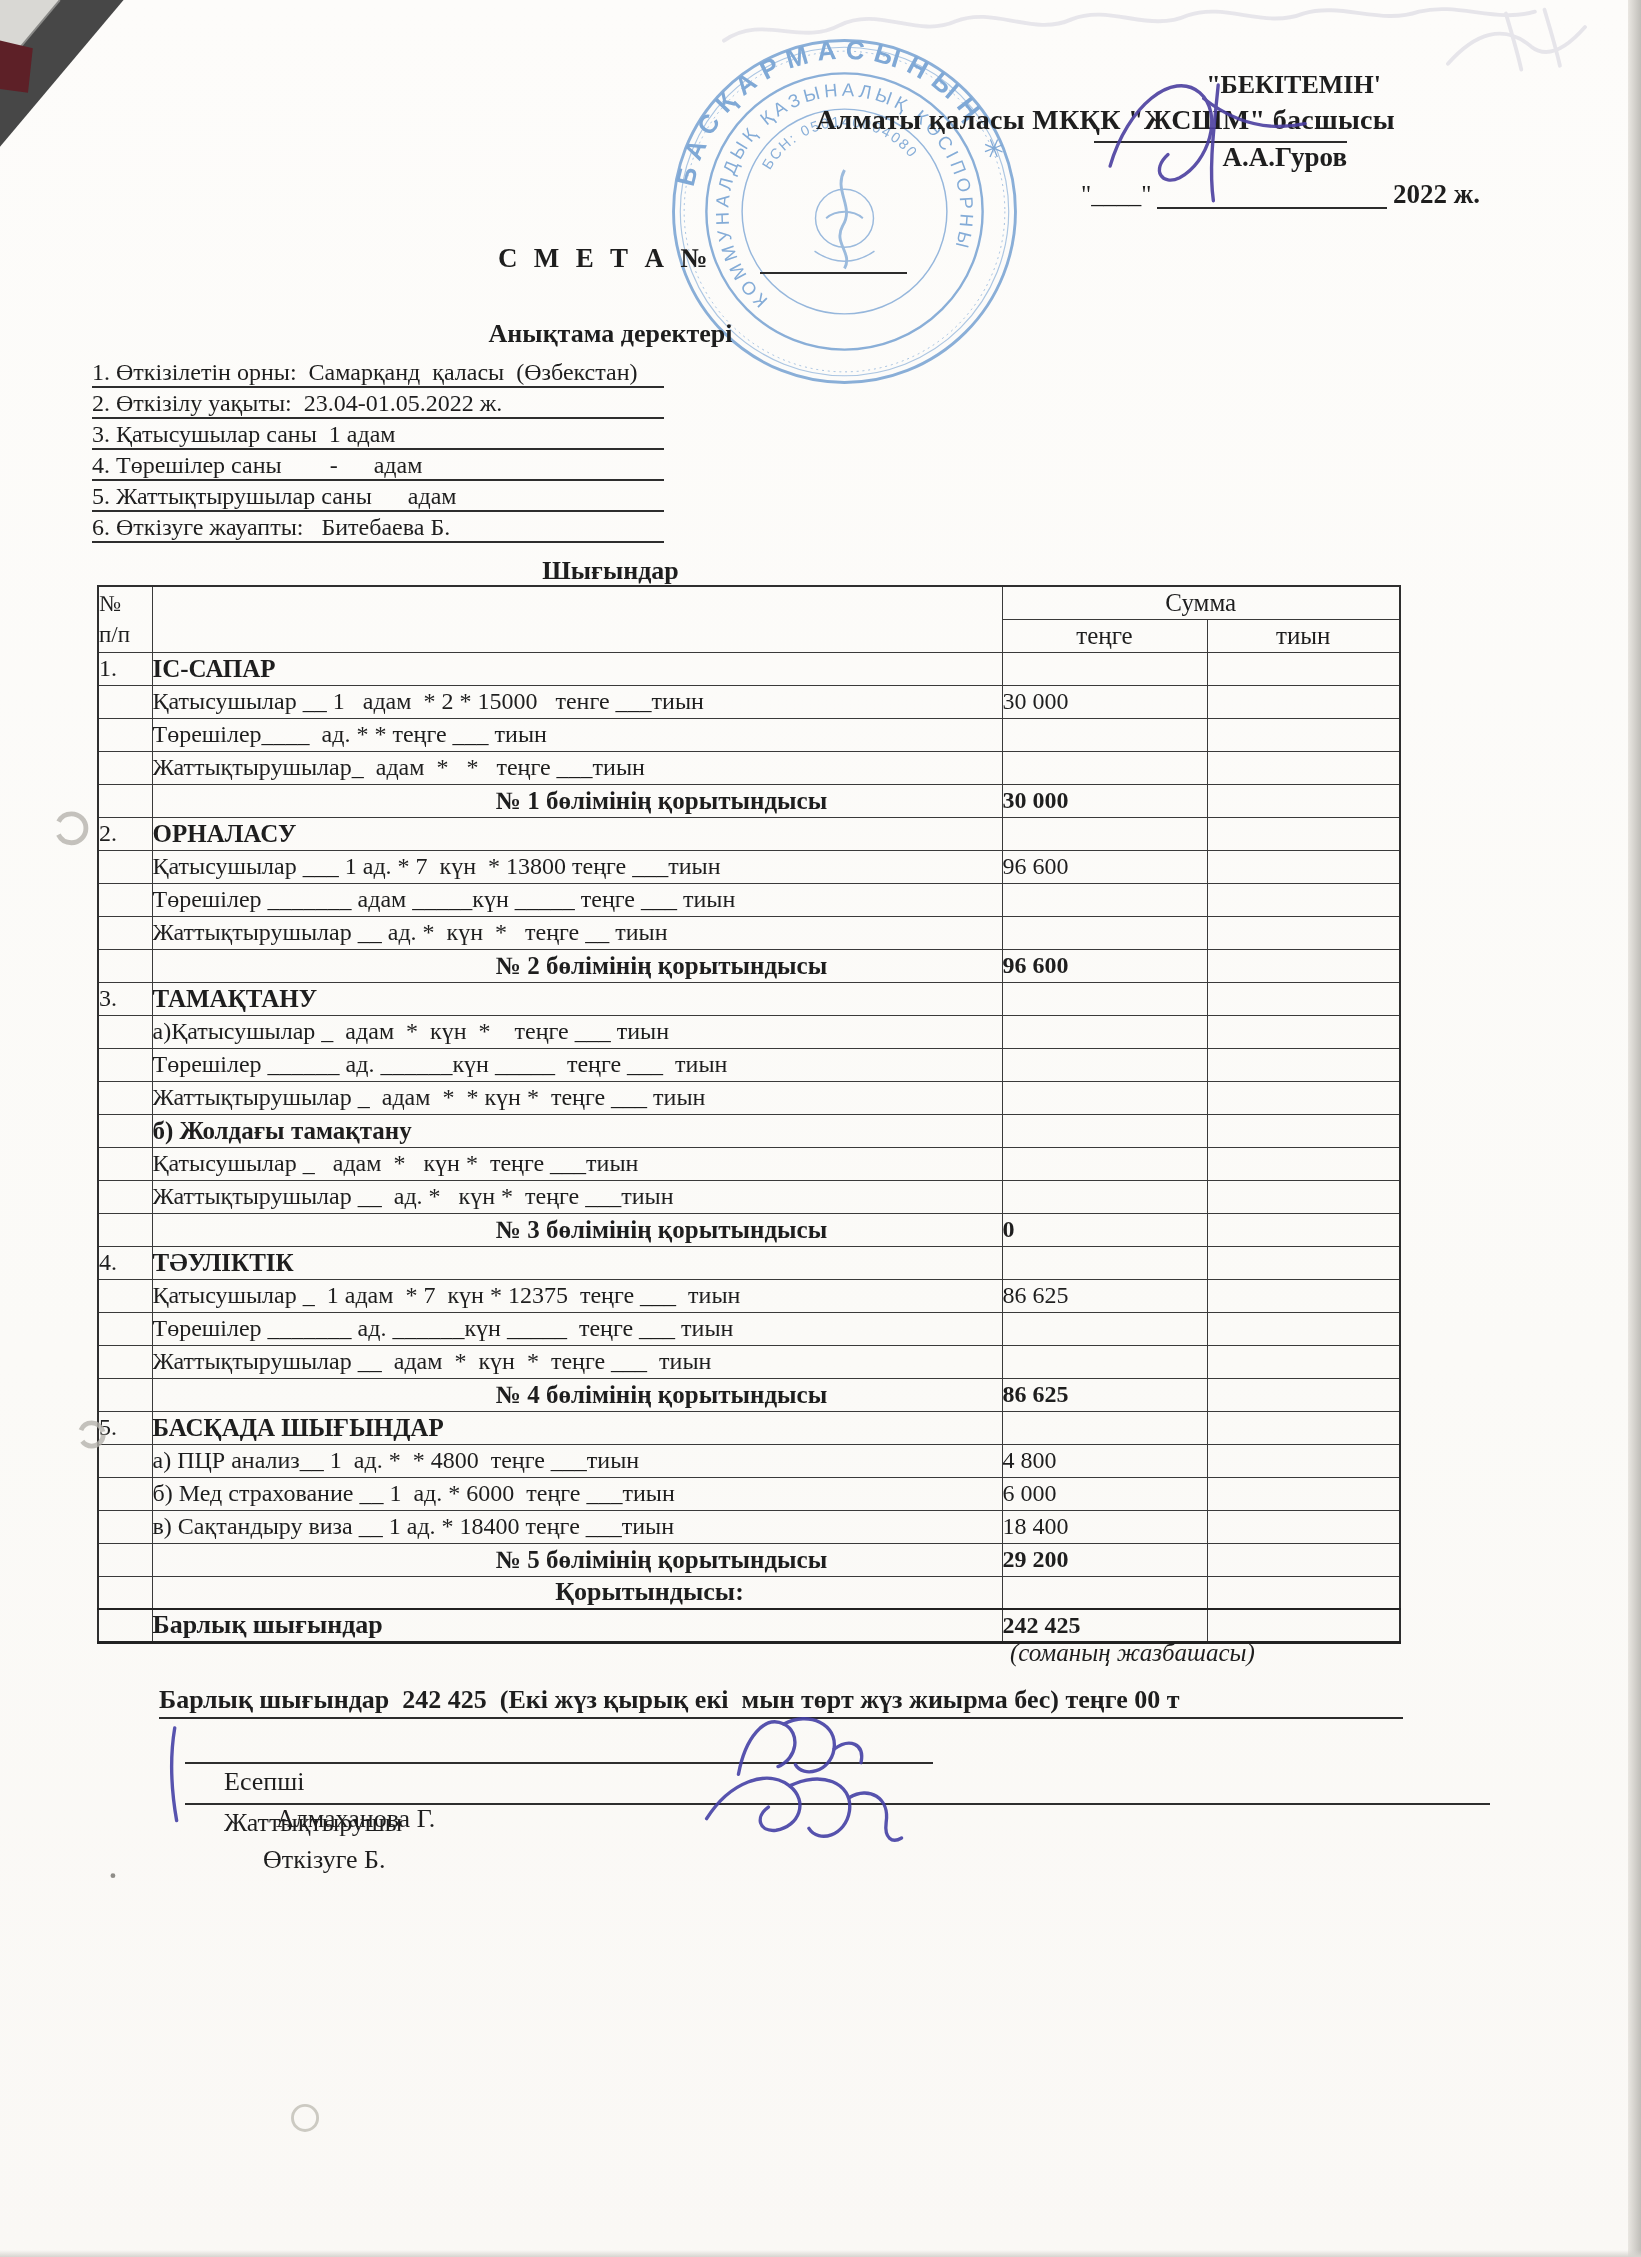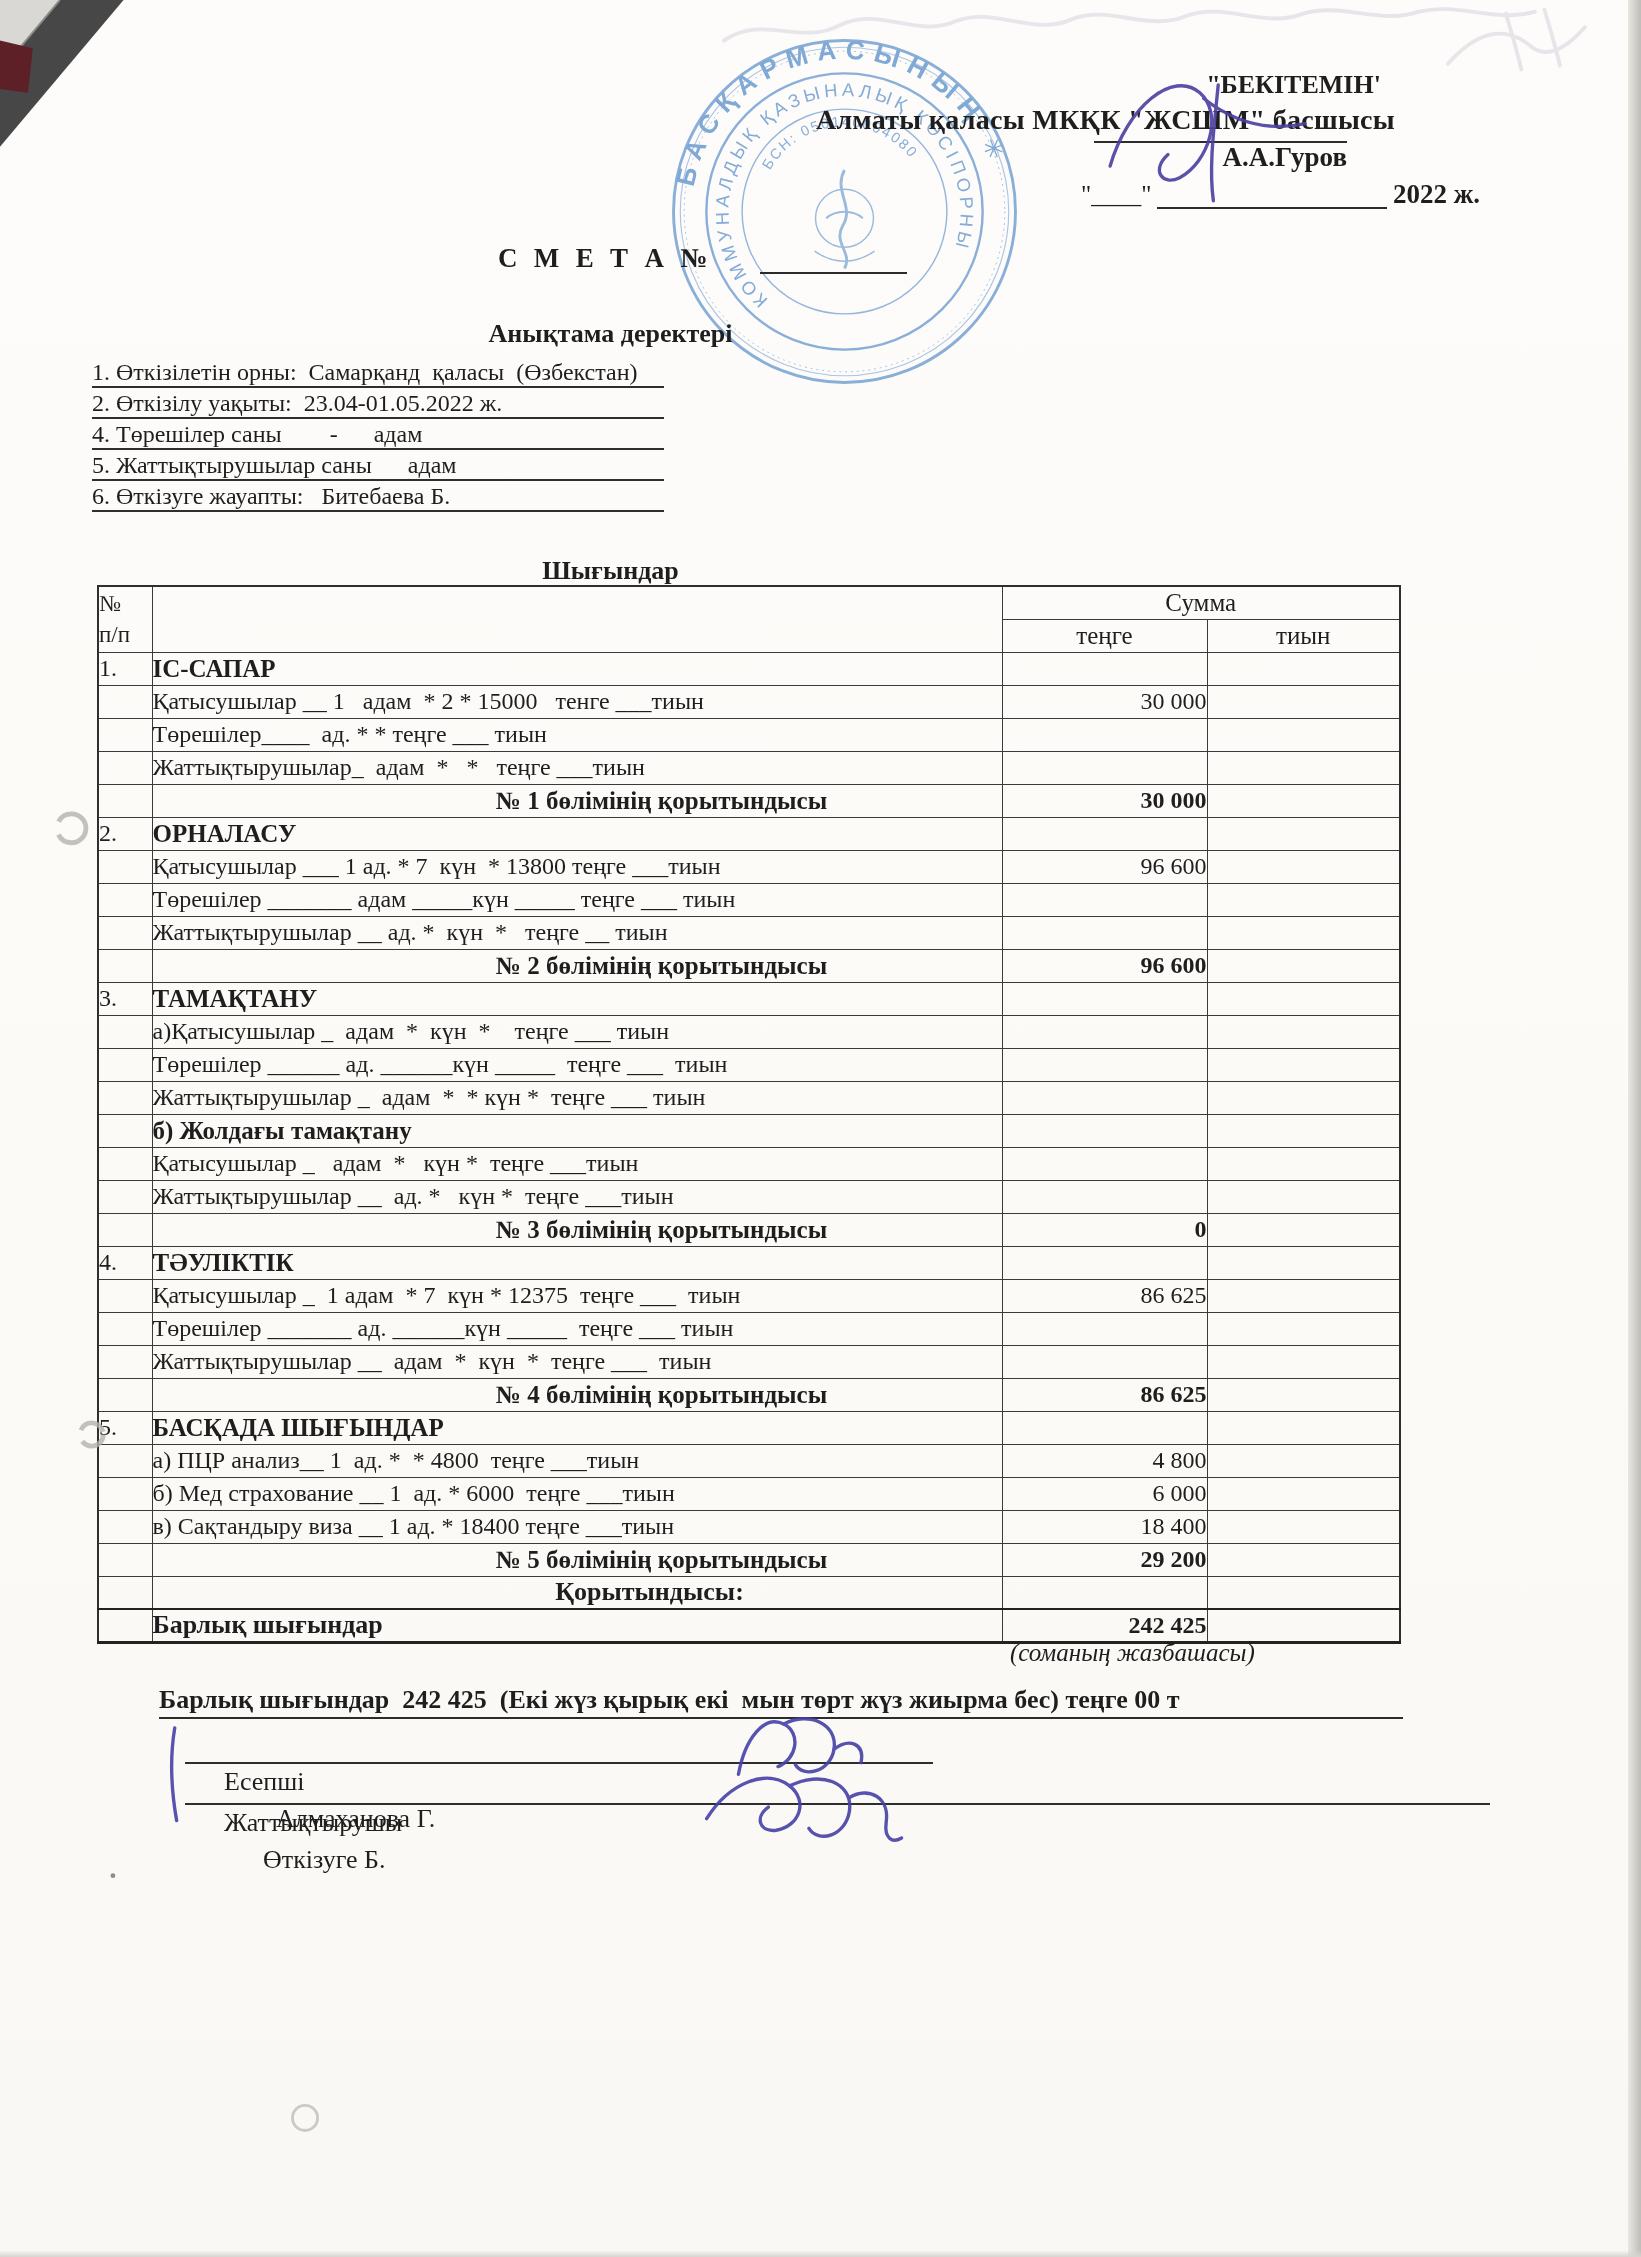--- a/index.html
+++ b/index.html
@@ -40,21 +40,21 @@
     border:2.9px solid #2f2f2f;}
   table.exp td{border:1.9px solid #3a3a3a;vertical-align:middle;padding:0;overflow:hidden;}
   col.w-num{width:54px;} col.w-desc{width:850px;} col.w-tenge{width:205px;} col.w-tiyn{width:193px;}
   tr.hrow{height:33px;}
   td.h-num{vertical-align:top;padding:1px 5.8px;font-size:23px;line-height:29px;}
   td.h-num .pp{margin-top:1.9px;}
   td.h-sum,td.h-tenge,td.h-tiyn{text-align:center;font-size:25px;}
   tbody tr{height:33px;}
   td.c-num{vertical-align:top;padding:1px 3.9px 0 5.8px;font-size:24px;}
   td.c-desc{padding:0 9.7px;font-size:24px;white-space:pre;}
-  td.c-tenge{text-align:right;padding-right:13.5px;font-size:24px;}
+  td.c-tenge{text-align:left;padding-right:13.5px;font-size:24px;}
   td.c-tiyn{}
   tr.row-title td.c-desc{font-weight:bold;font-size:25px;}
   tr.row-subhead td.c-desc{font-weight:bold;font-size:25px;}
   tr.row-subtotal td.c-desc{font-weight:bold;font-size:25px;text-align:center;padding-left:169px;}
   tr.row-subtotal td.c-tenge{font-weight:bold;}
   tr.row-finallabel td.c-desc{font-weight:bold;font-size:26px;text-align:center;padding-left:145px;}
   tr.row-total td{border-top:2.9px solid #222;border-bottom:3.9px solid #222;}
   tr.row-total td.c-desc{font-weight:bold;font-size:26px;}
   tr.row-total td.c-tenge{font-weight:bold;}
   .sum-note{left:1010px;top:1639px;font-style:italic;font-size:25px;font-family:Liberation Serif, serif;}
@@ -118,20 +118,21 @@
 
     <div class="abs smeta-row">
       <span>С М Е Т А  №</span>
       <span class="fill"></span>
     </div>
 
     <div class="abs ref-title">Анықтама деректері</div>
     <div class="abs ref-lines">
         <div class="ref-line">1. Өткізілетін орны:  Самарқанд  қаласы  (Өзбекстан)</div>
         <div class="ref-line">2. Өткізілу уақыты:  23.04-01.05.2022 ж.</div>
+        <div class="ref-line">3. Қатысушылар саны  1 адам</div>
         <div class="ref-line">4. Төрешілер саны        -      адам</div>
         <div class="ref-line">5. Жаттықтырушылар саны      адам</div>
         <div class="ref-line">6. Өткізуге жауапты:   Битебаева Б.</div>
       </div>
 
     <div class="abs exp-title">Шығындар</div>
     <table class="exp">
       <colgroup>
           <col class="w-num">
           <col class="w-desc">

